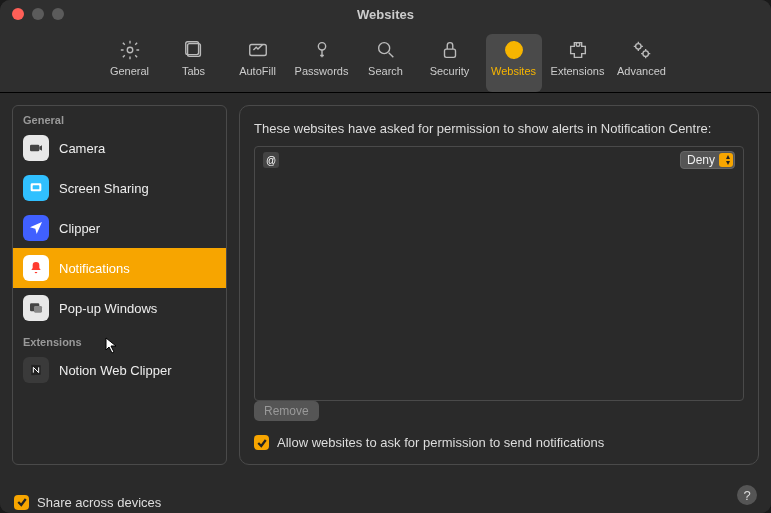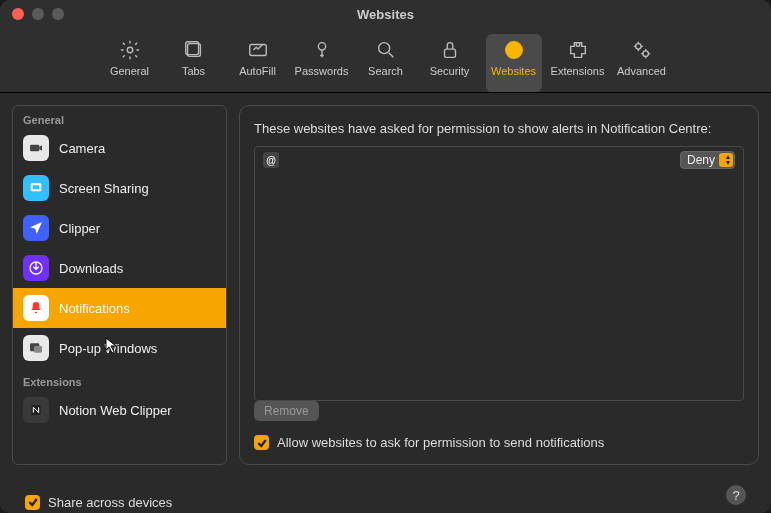--- a/index.html
+++ b/index.html
@@ -38,21 +38,21 @@
     .row .favicon{width:16px;height:16px;border-radius:3px;background:#444;display:flex;align-items:center;justify-content:center;font-size:10px;color:#fff;}
     .select{background:#555;color:#eee;border:1px solid #666;border-radius:4px;font-size:12px;padding:1px 18px 1px 6px;position:relative;appearance:none;}
     .selectwrap{position:relative;display:inline-block;}
     .selectwrap::after{content:"";position:absolute;right:2px;top:2px;bottom:2px;width:14px;background:#f7a500;border-radius:3px;pointer-events:none;}
     .selectwrap .chev{position:absolute;right:5px;top:50%;transform:translateY(-50%);pointer-events:none;font-size:8px;color:#222;z-index:1;line-height:6px;}
     .below{display:flex;margin-top:0;}
     .removebtn{background:#555;color:#999;border:none;border-radius:5px;padding:3px 10px;font-size:12px;}
     .check{display:flex;align-items:flex-start;gap:8px;margin-top:14px;}
     .checkbox{width:15px;height:15px;border-radius:4px;background:#f7a500;display:flex;align-items:center;justify-content:center;}
     .checkbox svg{width:12px;height:12px;stroke:#222;stroke-width:3;fill:none;}
-    .footer{height:36px;display:flex;align-items:center;padding:0 25px;background:#2a2a2a;border-radius:0 0 10px 10px;}
+    .footer{height:36px;display:flex;align-items:center;padding:0 14px;background:#2a2a2a;border-radius:0 0 10px 10px;}
     .footer .spacer{flex:1;}
     .helpbtn{width:20px;height:20px;border-radius:50%;background:#555;color:#ddd;display:flex;align-items:center;justify-content:center;font-size:13px;}
     .cursor{position:absolute;left:105px;top:337px;width:14px;height:18px;pointer-events:none;z-index:100;}
     .cursor svg{width:14px;height:18px;}
   </style>
 </head>
 <body>
 
 <div class="window">
   <div class="titlebar">
@@ -170,29 +170,20 @@
           </div>
           <div class="txt">Screen Sharing</div>
         </div>
         <div class="siderow">
           <div class="ibox" style="background:#4060ff">
             <svg viewBox="0 0 24 24" fill="#fff">
               <path d="M3 11l18-8-8 18-2-8z"></path>
             </svg>
           </div>
           <div class="txt">Clipper</div>
-        </div>
-        <div class="siderow">
-          <div class="ibox" style="background:#7030ff">
-            <svg viewBox="0 0 24 24" fill="#fff">
-              <path d="M12 3v10M8 10l4 4 4-4" stroke="#fff" stroke-width="2" fill="none"></path>
-              <circle cx="12" cy="12" r="9" fill="none" stroke="#fff" stroke-width="2"></circle>
-            </svg>
-          </div>
-          <div class="txt">Downloads</div>
         </div>
         <div class="siderow selected">
           <div class="ibox" style="background:#ffffff">
             <svg viewBox="0 0 24 24" fill="#ff3b30">
               <path d="M12 3a5 5 0 00-5 5v4l-2 3h14l-2-3V8a5 5 0 00-5-5zM10 18a2 2 0 004 0"></path>
             </svg>
           </div>
           <div class="txt">Notifications</div>
         </div>
         <div class="siderow">

